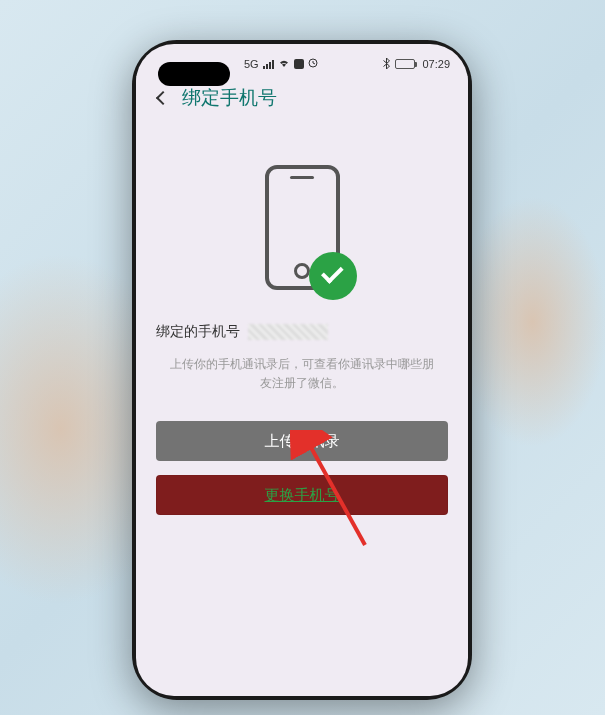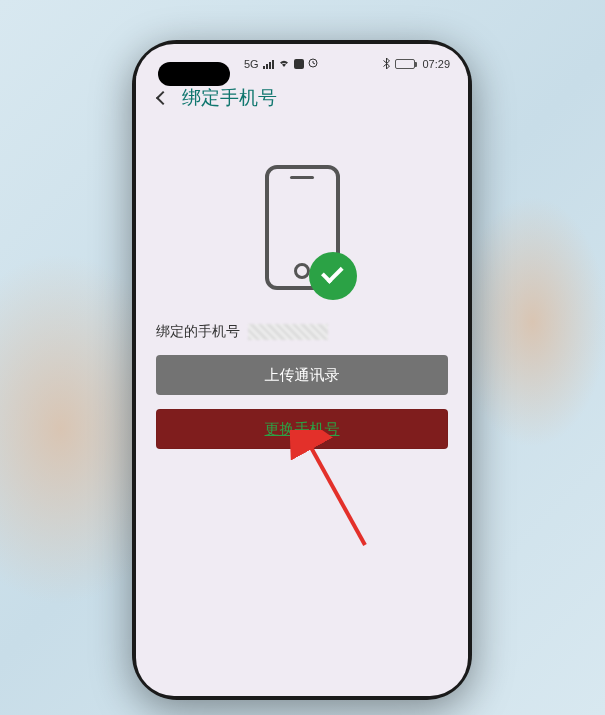--- a/index.html
+++ b/index.html
@@ -298,20 +298,21 @@
         <div class="check-badge">
           <div class="check-mark"></div>
         </div>
       </div>
 
       <div class="phone-label-row">
         <span class="phone-label">绑定的手机号</span>
         <span class="phone-number"></span>
       </div>
 
+      <div class="description">上传你的手机通讯录后，可查看你通讯录中哪些朋友注册了微信。</div>
 
       <button class="btn btn-primary">上传通讯录</button>
       <button class="btn btn-secondary">更换手机号</button>
     </div>
   </div>
 </div>
 
 <svg class="arrow-annotation" viewBox="0 0 100 120">
   <defs>
     <marker id="arrowhead" markerWidth="12" markerHeight="12" refX="2" refY="6" orient="auto">

